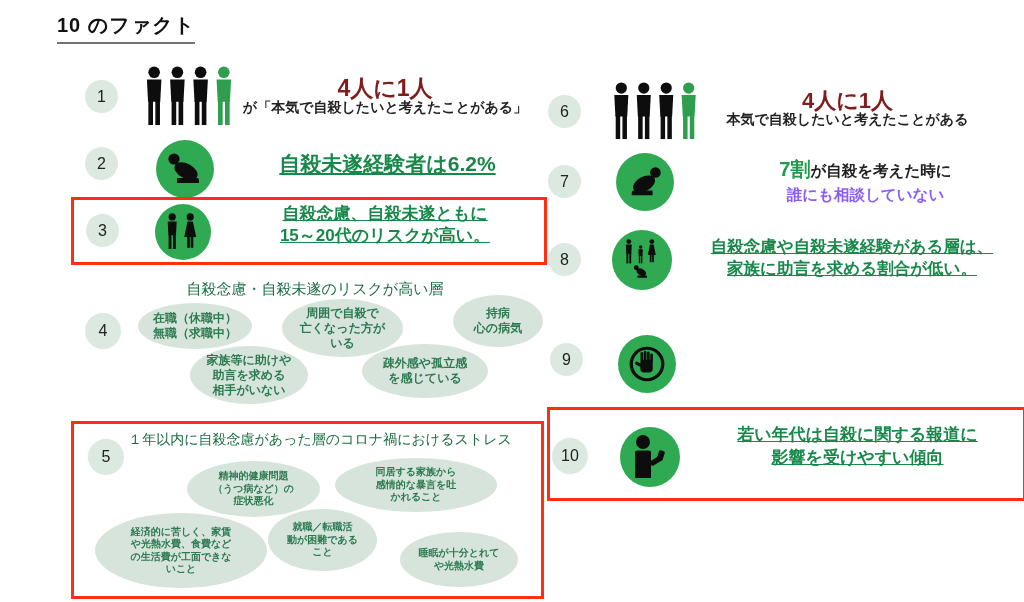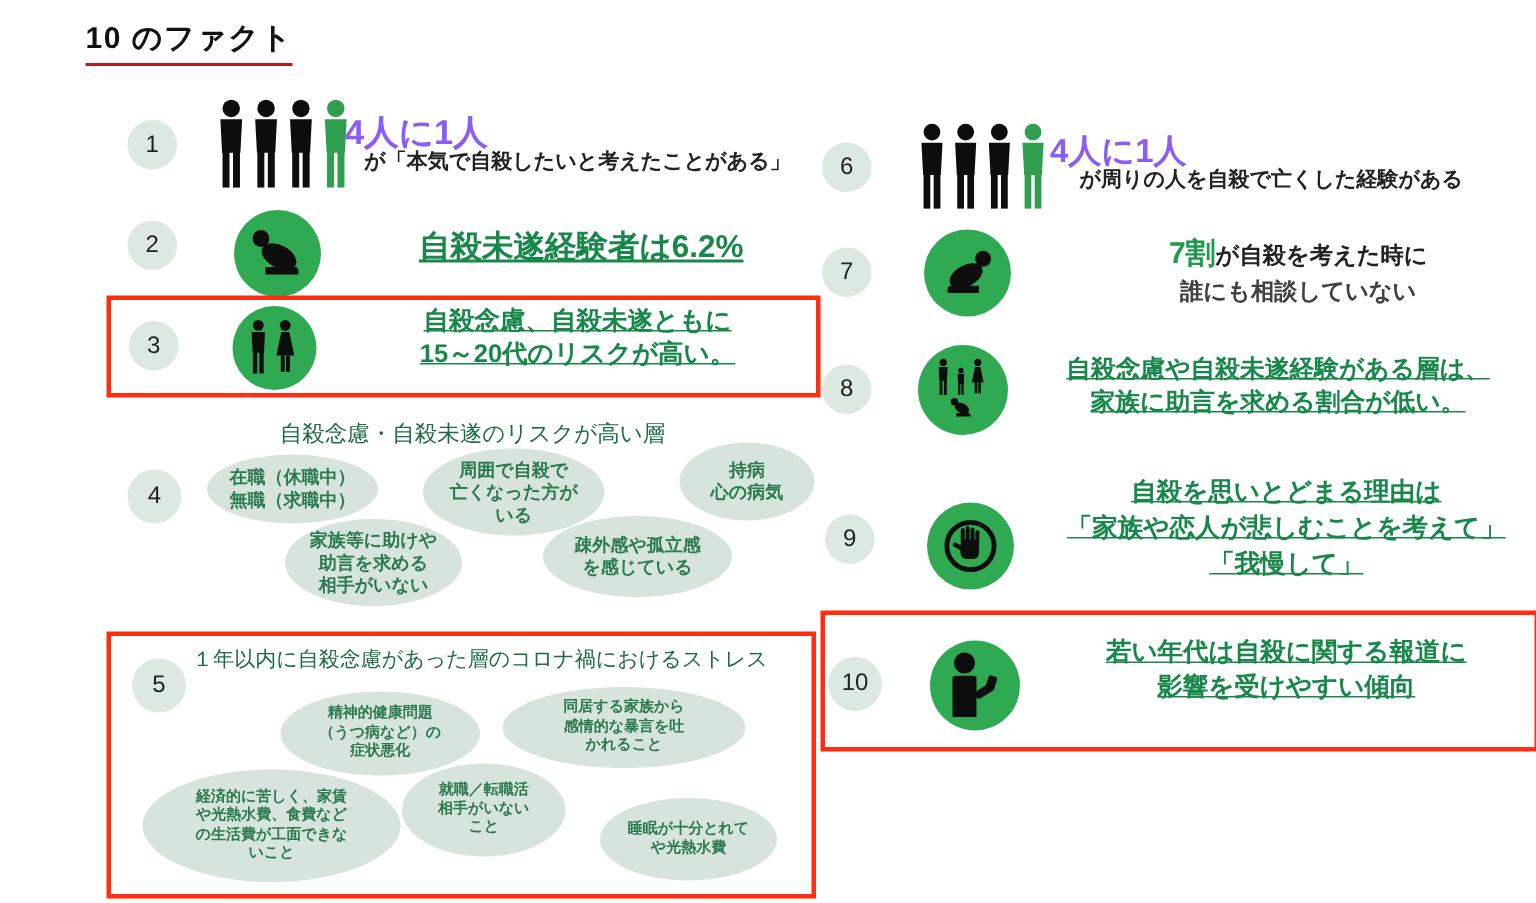--- a/index.html
+++ b/index.html
@@ -3,34 +3,34 @@
 <meta charset="utf-8">
 <style>
   html,body{margin:0;padding:0;background:#ffffff;}
   #canvas{
     position:relative;width:1024px;height:602px;background:#ffffff;overflow:hidden;
     font-family:"Liberation Sans","DejaVu Sans",sans-serif;color:#1a1a1a;
   }
   .abs{position:absolute;}
   .page-title{
     font-size:20px;font-weight:bold;color:#111;
-    border-bottom:2px solid #b91c1c;padding-bottom:3px;letter-spacing:1px;
+    border-bottom:2px solid #737373;padding-bottom:3px;letter-spacing:1px;
   }
   .badge{
     position:absolute;width:33px;height:33px;border-radius:50%;
     background:#dbe9e1;color:#222;font-size:16px;
     display:flex;align-items:center;justify-content:center;
   }
   .badge.lg{width:36px;height:36px;}
   .gcircle{
     position:absolute;border-radius:50%;background:#2faa53;
     display:flex;align-items:center;justify-content:center;
   }
   .redbox{position:absolute;border:3px solid #ff2e12;background:transparent;}
-  .headline{font-size:23px;font-weight:bold;color:#8b5cf6;text-align:left;white-space:pre-line;}
+  .headline{font-size:23px;font-weight:bold;color:#7f1d1d;text-align:center;white-space:pre-line;}
   .subline{font-size:14px;font-weight:bold;color:#222;text-align:center;white-space:pre-line;}
   .green-text{font-weight:bold;color:#18884a;text-align:center;white-space:pre-line;text-decoration:underline;}
   .section-head{font-weight:normal;color:#1c6b43;text-align:center;white-space:pre-line;}
   .bubble{
     position:absolute;border-radius:50%;background:#d7e4db;color:#2c7a52;
     font-weight:bold;font-size:12px;line-height:1.25;text-align:center;
     display:flex;align-items:center;justify-content:center;white-space:pre-line;
   }
   .bubble.sm{font-size:10px;}
   svg{display:block;}
@@ -134,21 +134,21 @@
 （うつ病など）の
 症状悪化</div>
   <div class="bubble sm" style="left:335px;top:458px;width:162px;height:54px;">同居する家族から
 感情的な暴言を吐
 かれること</div>
   <div class="bubble sm" style="left:95px;top:513px;width:172px;height:75px;">経済的に苦しく、家賃
 や光熱水費、食費など
 の生活費が工面できな
 いこと</div>
   <div class="bubble sm" style="left:268px;top:509px;width:109px;height:62px;">就職／転職活
-相手がいない
+動が困難である
 こと</div>
   <div class="bubble sm" style="left:400px;top:532px;width:118px;height:55px;">睡眠が十分とれて
 や光熱水費</div>
 
   <div class="badge" style="left:548px;top:95px;">6</div>
   <div class="abs" style="left:607px;top:82px;">
     <svg width="96" height="58" viewBox="0 0 96 62">
       <g class="ico">
           <circle cx="12" cy="6.5" r="6"></circle>
           <path d="M4.5,14 H19.5 L18.3,37 H5.7 Z"></path>
@@ -169,39 +169,39 @@
         </g>
       <g fill="#2f9e4f" transform="translate(72,0)">
           <circle cx="12" cy="6.5" r="6"></circle>
           <path d="M4.5,14 H19.5 L18.3,37 H5.7 Z"></path>
           <rect x="6" y="35" width="4.8" height="26"></rect>
           <rect x="13.2" y="35" width="4.8" height="26"></rect>
         </g>
     </svg>
   </div>
   <div class="abs headline" style="left:700px;top:86px;width:295px;font-size:22px;">4人に1人</div>
-  <div class="abs subline" style="left:690px;top:111px;width:315px;">が周りの人を自殺で亡くした経験がある</div>
+  <div class="abs subline" style="left:690px;top:111px;width:315px;">本気で自殺したいと考えたことがある</div>
 
   <div class="badge" style="left:548px;top:165px;">7</div>
   <div class="gcircle" style="left:616px;top:153px;width:58px;height:58px;">
     <span style="transform:scaleX(-1);display:inline-block;">
       <svg width="38" height="36" viewBox="0 0 40 38">
         <g class="ico">
           <circle cx="9" cy="9" r="5.6"></circle>
           <ellipse cx="21" cy="21" rx="12.5" ry="7.5" transform="rotate(28 21 21)"></ellipse>
           <path d="M12,28 H32 Q34,28 34,31 V33 H12 Z"></path>
         </g>
       </svg>
     </span>
   </div>
   <div class="abs" style="left:718px;top:155px;width:295px;text-align:center;">
     <div style="line-height:1.45;">
       <span style="font-size:20px;font-weight:bold;color:#1d9b4b;">7割</span><span style="font-size:15.5px;font-weight:bold;color:#222;">が自殺を考えた時に</span>
     </div>
-    <div style="font-size:15.5px;font-weight:bold;color:#404040;line-height:1.4;">誰にも相談していない</div>
+    <div style="font-size:15.5px;font-weight:bold;color:#8b5cf6;line-height:1.4;">誰にも相談していない</div>
   </div>
 
   <div class="badge" style="left:548px;top:243px;">8</div>
   <div class="gcircle" style="left:612px;top:230px;width:60px;height:60px;">
     <span>
       <svg width="44" height="46" viewBox="0 0 44 46">
         <g class="ico" transform="translate(4,2) scale(0.40)">
             <circle cx="12" cy="6.5" r="6"></circle>
             <path d="M4.5,14 H19.5 L18.3,37 H5.7 Z"></path>
             <rect x="6" y="35" width="4.8" height="26"></rect>
@@ -239,23 +239,20 @@
           <rect x="15" y="17.5" width="13" height="13.5" rx="4"></rect>
           <rect x="15.2" y="9.5" width="2.8" height="11" rx="1.4"></rect>
           <rect x="18.6" y="8" width="2.8" height="12.5" rx="1.4"></rect>
           <rect x="22" y="9" width="2.8" height="11.5" rx="1.4"></rect>
           <rect x="25.4" y="11" width="2.8" height="9.5" rx="1.4"></rect>
           <rect x="10.5" y="19" width="9" height="3.2" rx="1.6" transform="rotate(28 10.5 19)"></rect>
         </g>
       </svg>
     </span>
   </div>
-  <div class="abs green-text" style="left:690px;top:316px;width:335px;font-size:17px;line-height:1.42;">自殺を思いとどまる理由は
-「家族や恋人が悲しむことを考えて」
-「我慢して」</div>
 
   <div class="redbox" style="left:547px;top:407px;width:473px;height:88px;"></div>
   <div class="badge lg" style="left:552px;top:438px;">10</div>
   <div class="gcircle" style="left:620px;top:427px;width:60px;height:60px;">
     <span>
       <svg width="42" height="46" viewBox="0 0 42 46">
         <g class="ico">
           <circle cx="14" cy="8" r="7"></circle>
           <path d="M6,18 Q6,16.5 8.5,16.5 H19.5 Q22,16.5 22,18 V44 H6 Z"></path>
           <rect x="20" y="28" width="13" height="5.5" rx="2.5" transform="rotate(-32 20 28)"></rect>

